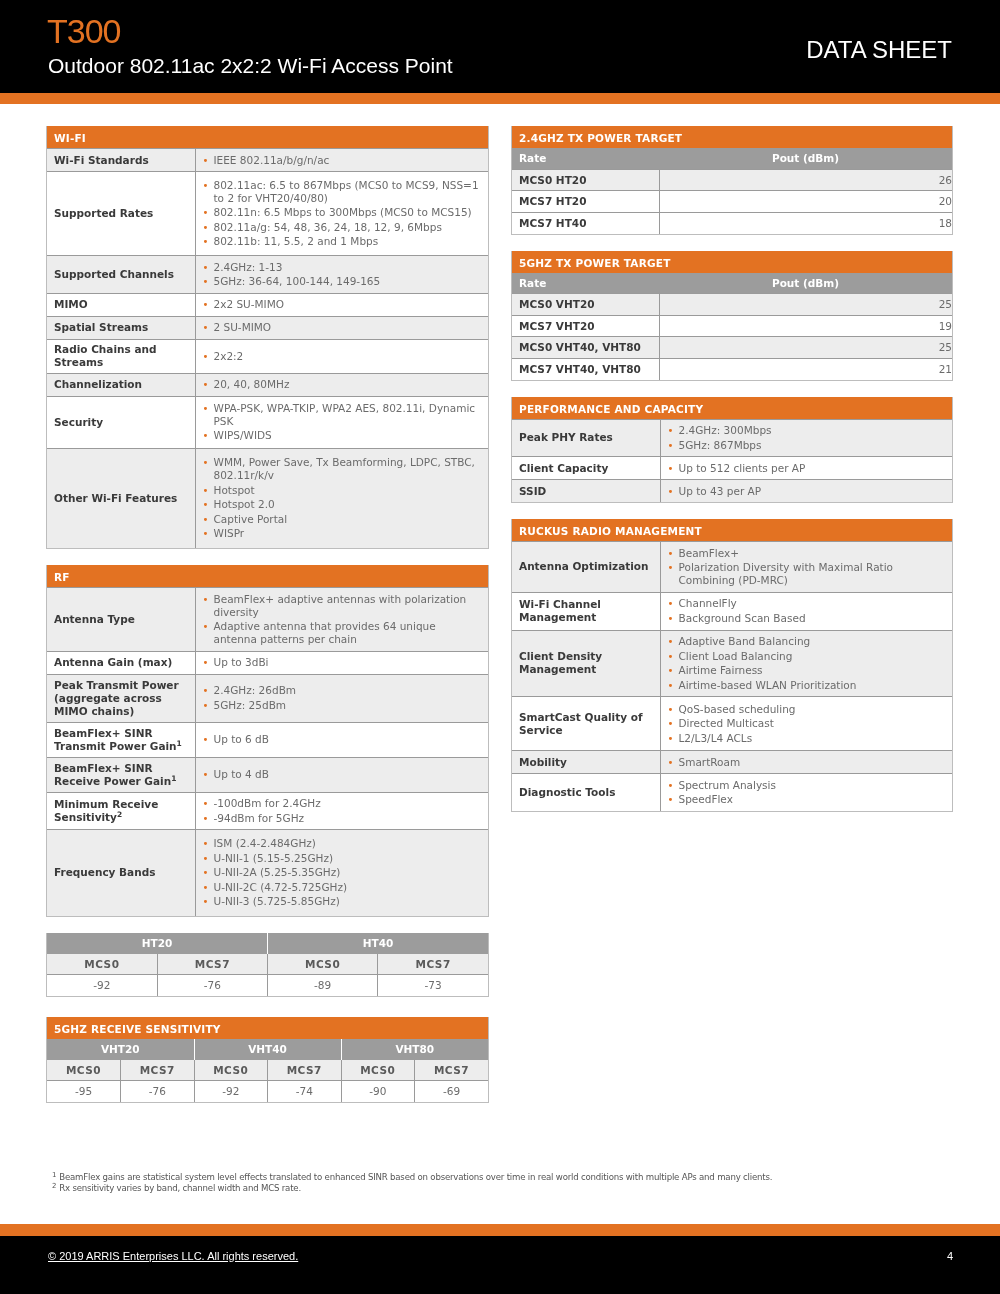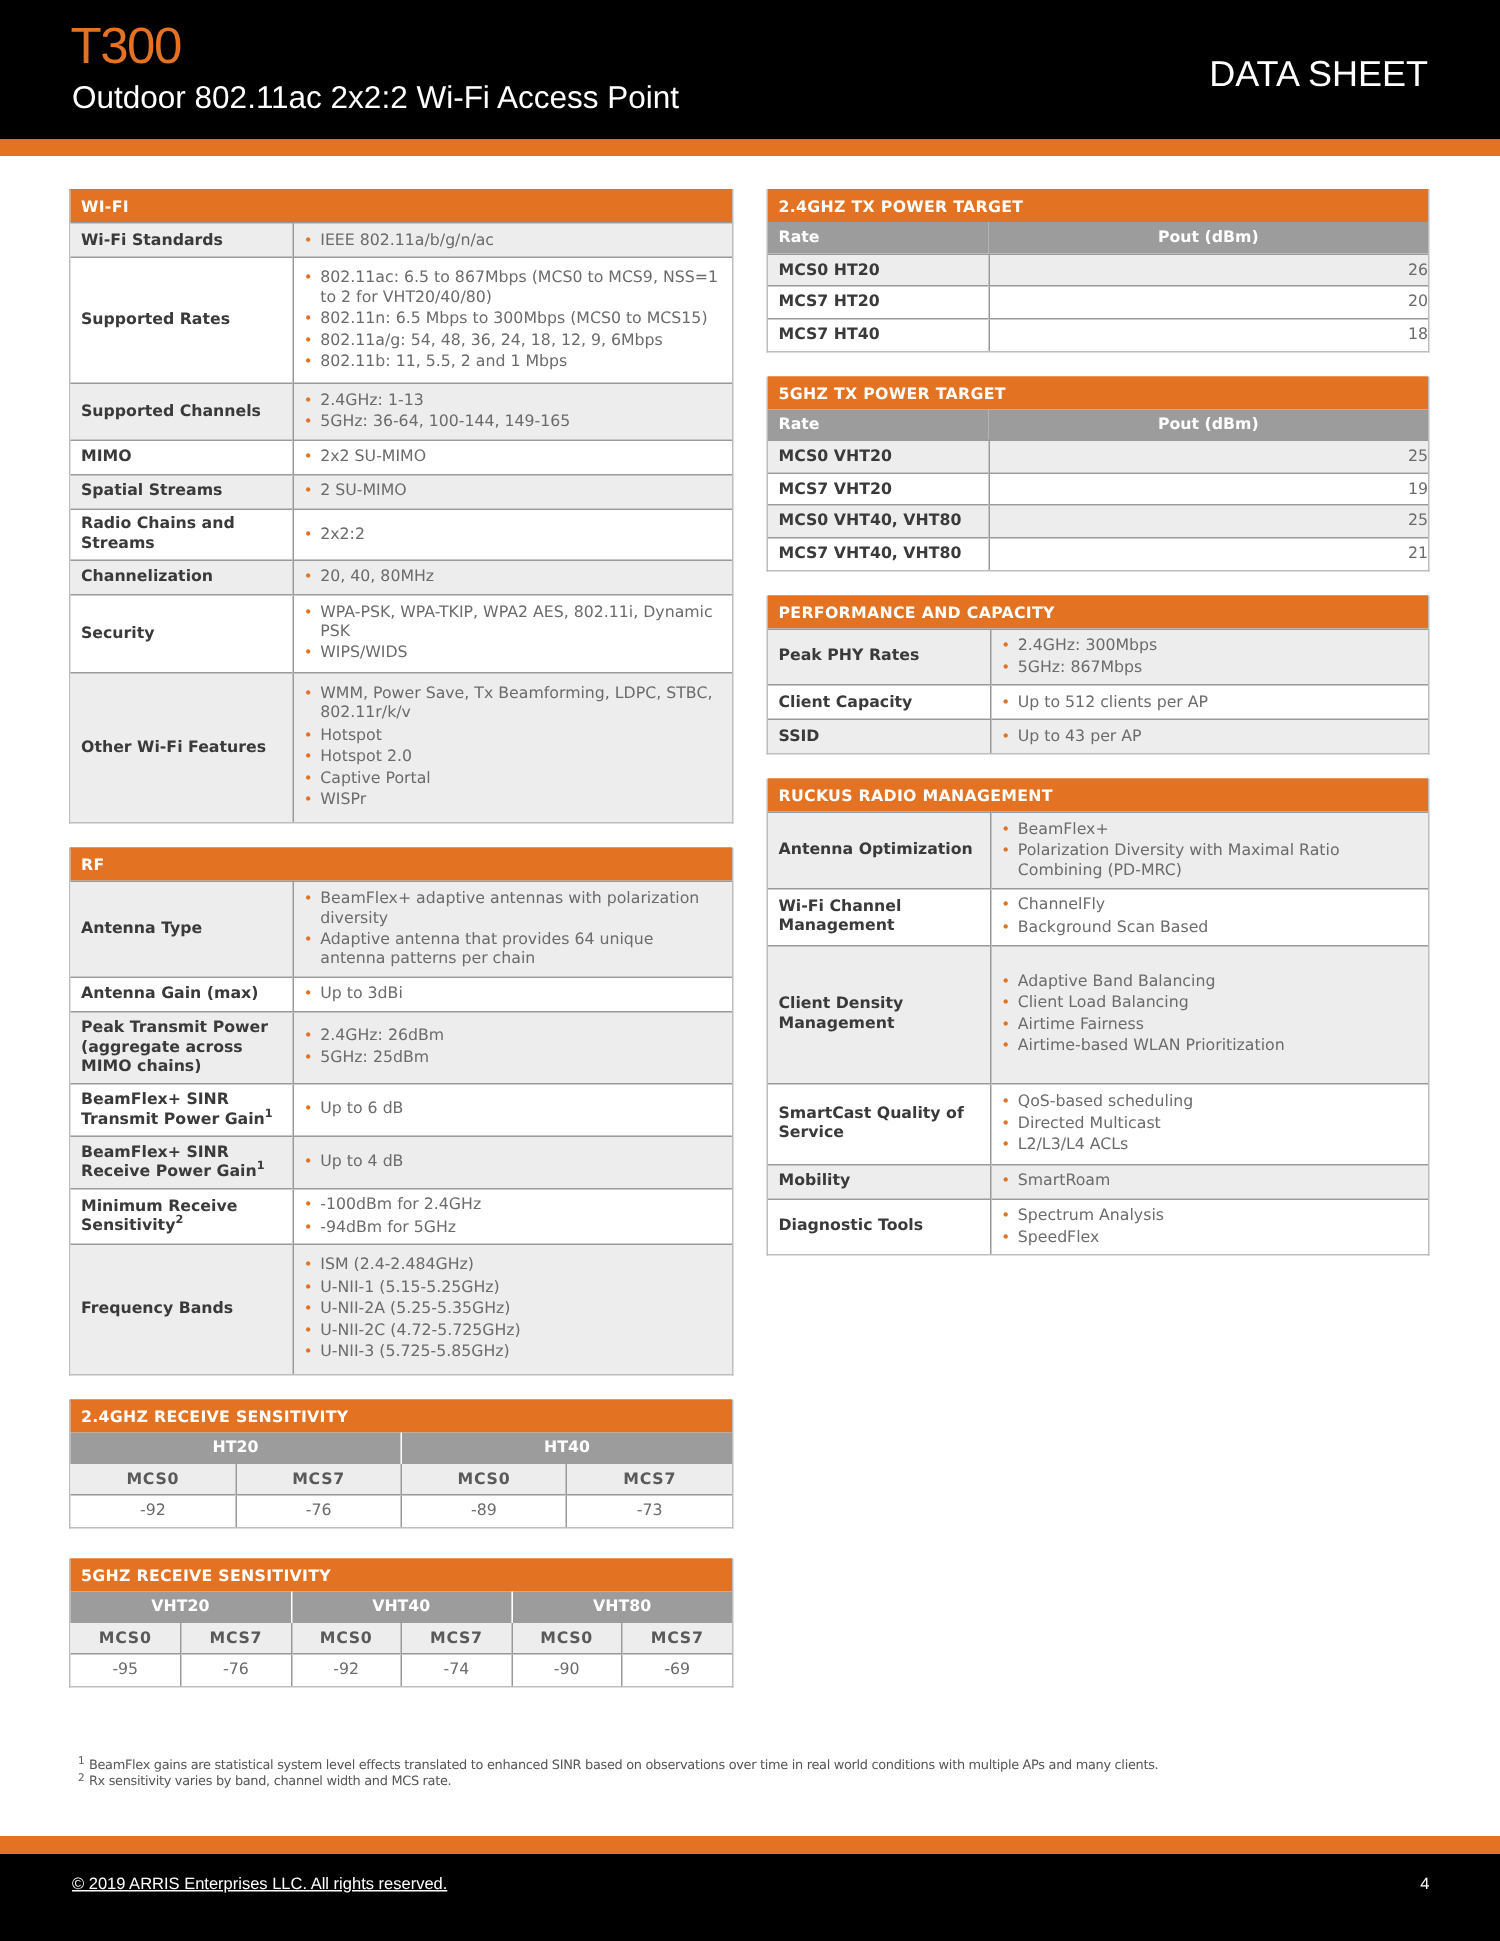--- a/index.html
+++ b/index.html
@@ -219,21 +219,20 @@
           <li>U-NII-2C (4.72-5.725GHz)</li>
           <li>U-NII-3 (5.725-5.85GHz)</li>
         </ul>
             </td>
       </tr>
     </tbody>
       </table>
   </div>
 
   <div class="section" style="margin-bottom:20px">
-    <div class="section-title">2.4GHZ RECEIVE SENSITIVITY</div>
     <table class="sens">
       <tbody>
           <tr>
         <th class="group" colspan="2">HT20</th>
         <th class="group" colspan="2">HT40</th>
       </tr>
       <tr>
         <td class="mcs">MCS0</td>
         <td class="mcs">MCS7</td>
         <td class="mcs">MCS0</td>
@@ -382,21 +381,21 @@
       <tr>
         <td class="label" style="height:38px">Wi-Fi Channel Management</td>
         <td class="val">
               <ul class="bullets">
           <li>ChannelFly</li>
           <li>Background Scan Based</li>
         </ul>
             </td>
       </tr>
       <tr class="shade">
-        <td class="label" style="height:92px">Client Density Management</td>
+        <td class="label" style="height:66px">Client Density Management</td>
         <td class="val">
               <ul class="bullets">
           <li>Adaptive Band Balancing</li>
           <li>Client Load Balancing</li>
           <li>Airtime Fairness</li>
           <li>Airtime-based WLAN Prioritization</li>
         </ul>
             </td>
       </tr>
       <tr>

